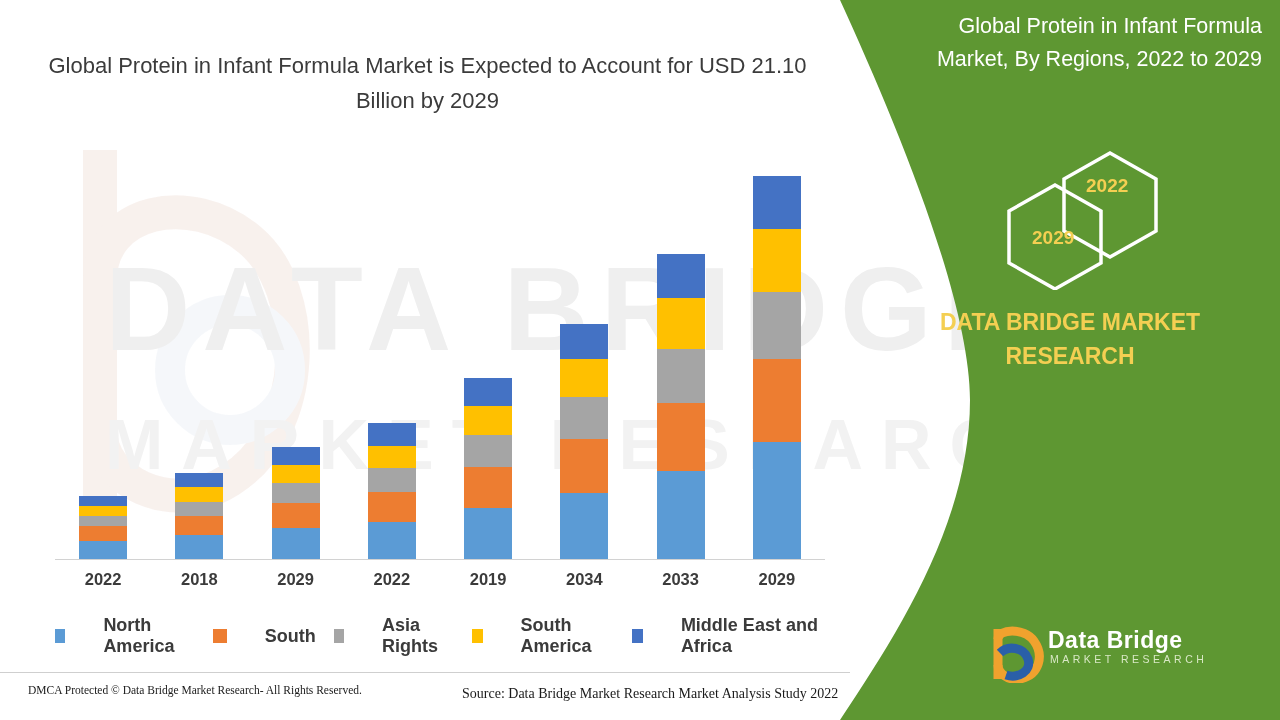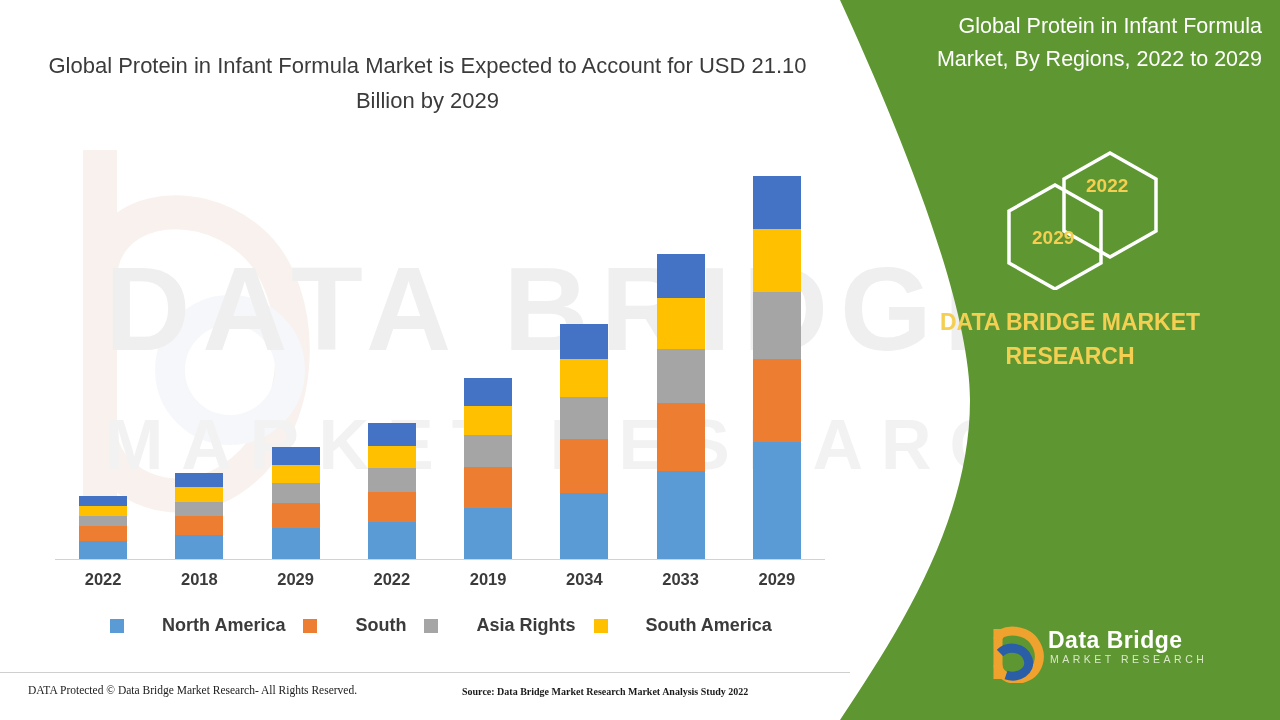--- a/index.html
+++ b/index.html
@@ -73,23 +73,22 @@
   }
   .lg{display:flex;align-items:center;margin-right:18px;}
   .lg-sw{width:14px;height:14px;margin-right:6px;}
   .lg-tx{font-size:18px;font-weight:bold;color:#3b3b3b;margin-left:32px;}
 
   .footer-left{
     position:absolute;left:28px;top:684px;font-size:11.5px;color:#1a1a1a;
     font-family:"Liberation Serif",serif;
   }
   .footer-right{
-    position:absolute;left:462px;top:686px;font-size:10px;color:#1a1a1a;
+    position:absolute;left:462px;top:686px;font-size:14px;color:#1a1a1a;
     font-family:"Liberation Serif",serif;
-    font-weight:bold;
   }
   .footer-rule{position:absolute;left:0;top:672px;width:850px;height:1px;background:#cfcfcf;}
 </style>
 </head>
 <body>
 
 <div class="page">
 
   <div class="watermark">
     <svg class="wm-logo" viewBox="0 0 330 420">
@@ -200,24 +199,28 @@
         <span class="lg-tx">South</span>
       </div>
       <div class="lg">
         <span class="lg-sw" style="background: rgb(165, 165, 165);"></span>
         <span class="lg-tx">Asia Rights</span>
       </div>
       <div class="lg">
         <span class="lg-sw" style="background: rgb(255, 192, 0);"></span>
         <span class="lg-tx">South America</span>
       </div>
+      <div class="lg">
+        <span class="lg-sw" style="background: rgb(68, 114, 196);"></span>
+        <span class="lg-tx">Middle East and Africa</span>
+      </div>
     </div>
 
   <div class="footer-rule"></div>
-  <div class="footer-left">DATA Protected © Data Bridge Market Research- All Rights Reserved.</div>
+  <div class="footer-left">DMCA Protected © Data Bridge Market Research- All Rights Reserved.</div>
   <div class="footer-right">Source: Data Bridge Market Research Market Analysis Study 2022</div>
 
   <div class="green-panel">
     <svg width="440" height="720" viewBox="0 0 440 720">
       <path d="M440 0 L0 0 C55 120 130 300 130 400 C130 520 60 630 0 720 L440 720 Z" fill="#5e9732"></path>
     </svg>
     <div class="gp-title">Global Protein in Infant Formula Market, By Regions, 2022 to 2029</div>
 
     <div class="hexwrap">
       <svg width="300" height="145" viewBox="0 0 300 145">

